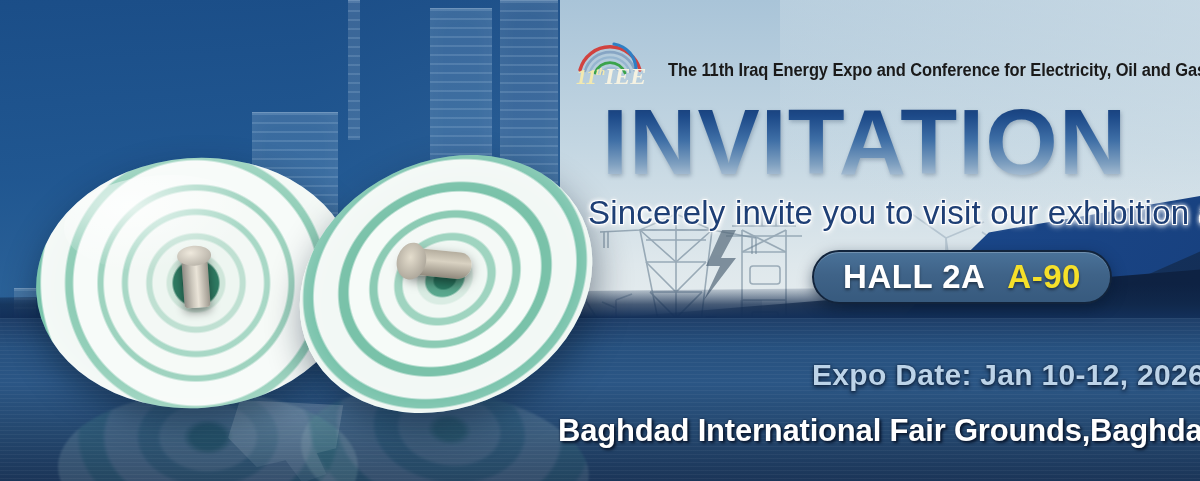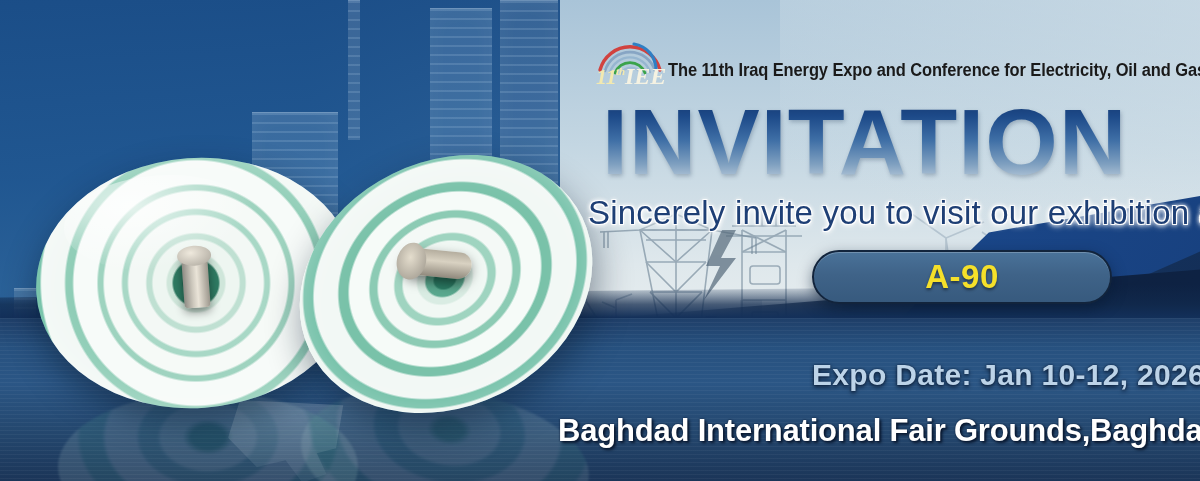--- a/index.html
+++ b/index.html
@@ -163,21 +163,21 @@
     left:228px; top:400px; width:120px; height:86px;
     background:linear-gradient(180deg, rgba(222,232,238,.6), rgba(150,172,190,.2));
     clip-path:polygon(10% 0%, 96% 6%, 90% 56%, 74% 62%, 82% 86%, 62% 96%, 48% 70%, 24% 78%, 0% 44%);
     opacity:.40;
   }
 
   
   .content{ position:absolute; inset:0; }
 
   
-  .logo-block{ position:absolute; left:594px; top:30px; width:72px; height:58px; }
+  .logo-block{ position:absolute; left:574px; top:30px; width:72px; height:58px; }
   .logo-block svg{ display:block; }
 
   .header-line{
     position:absolute; left:668px; top:60px;
     font-size:17.5px; font-weight:bold; letter-spacing:-.1px;
     color:#1a1a1a;
     white-space:nowrap;
     transform:scaleX(.94); transform-origin:left center;
   }
 
@@ -365,20 +365,21 @@
       </svg>
     </div>
 
     <div class="header-line">The 11th Iraq Energy Expo and Conference for Electricity, Oil and Gas</div>
 
     <div class="invitation">INVITATION</div>
 
     <div class="sincerely">Sincerely invite you to visit our exhibition at</div>
 
     <div class="hall-badge">
+      <span class="hall-text">HALL 2A</span>
       <span class="booth-text">A-90</span>
     </div>
 
     <div class="expo-date">Expo Date: Jan 10-12, 2026</div>
 
     <div class="venue">Baghdad International Fair Grounds,Baghdad,Iraq</div>
 
   </div>
 </div>
 

